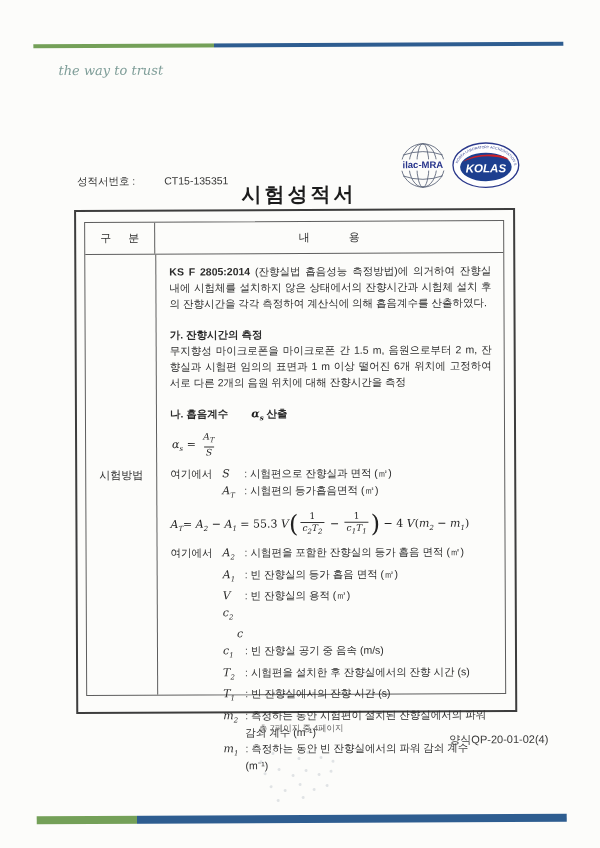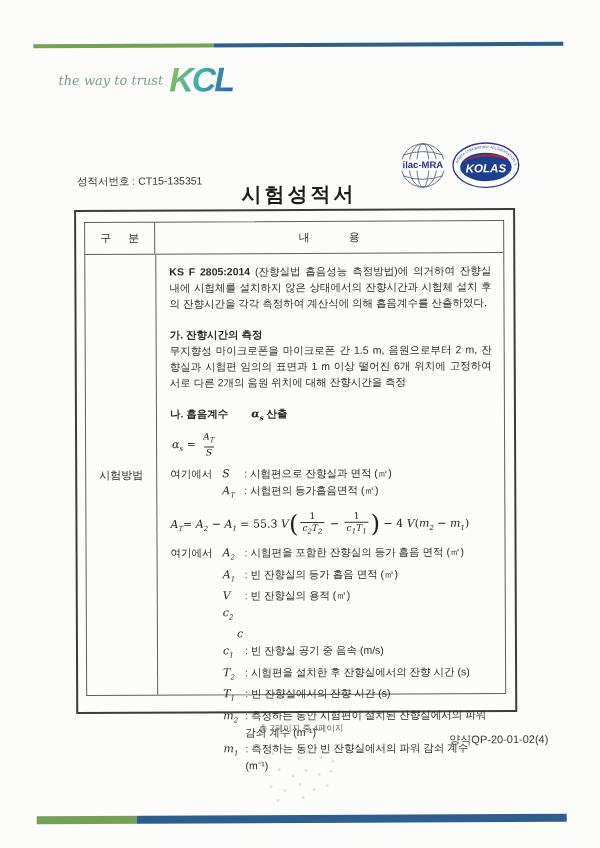--- a/index.html
+++ b/index.html
@@ -21,21 +21,21 @@
               line-height:1;background:linear-gradient(110deg,#8cba5d 5%,#3fb3a8 45%,#2f6ca6 90%);
               -webkit-background-clip:text;background-clip:text;color:transparent;}
 
   
   .doc-title{position:absolute;left:300px;top:139px;transform:translateX(-50%);
              font-size:20px;font-weight:bold;letter-spacing:3px;color:#1c1c1c;white-space:nowrap;margin-top:42px;}
   .logo-row{position:absolute;left:398px;top:140px;display:flex;align-items:center;gap:1px;}
 
   
   .report-row{position:absolute;left:78px;top:174px;font-size:10.5px;color:#333;}
-  .report-row .lbl{}
+  .report-row .lbl{margin-right:26px;}
 
   
   .outer-box{position:absolute;left:75px;top:209px;width:441px;height:504px;
              border:2px solid #3d3d3d;box-sizing:border-box;}
   .inner-table{position:absolute;left:85px;top:221px;width:420px;height:474px;
                border:1px solid #5e5e5e;box-sizing:border-box;display:flex;flex-direction:column;}
   .thead{display:flex;height:31px;border-bottom:1px solid #5e5e5e;flex:none;}
   .th-cat{width:70px;border-right:1px solid #5e5e5e;display:flex;align-items:center;justify-content:center;
           font-size:11px;letter-spacing:7px;padding-left:7px;box-sizing:border-box;}
   .th-content{flex:1;display:flex;align-items:center;justify-content:center;
@@ -80,21 +80,20 @@
 </head>
 <body>
 
 <div class="page">
   <div class="tilt">
 
     <div class="bar bar-top" style="background: linear-gradient(to right, rgb(116, 160, 88) 0px, rgb(116, 160, 88) 34%, rgb(46, 93, 144) 34%, rgb(46, 93, 144) 100%);"></div>
 
     <div class="brand">
       <span class="brand-tagline">the way to trust</span>
-      <span class="brand-logo">KCL</span>
     </div>
 
     <div class="doc-title">시험성적서</div>
 
     <div class="logo-row">
 
       <svg width="52" height="52" viewBox="0 0 60 60">
         <g stroke="#5a6378" stroke-width="1" fill="none">
           <circle cx="30" cy="30" r="25"></circle>
           <ellipse cx="30" cy="30" rx="16" ry="25"></ellipse>

